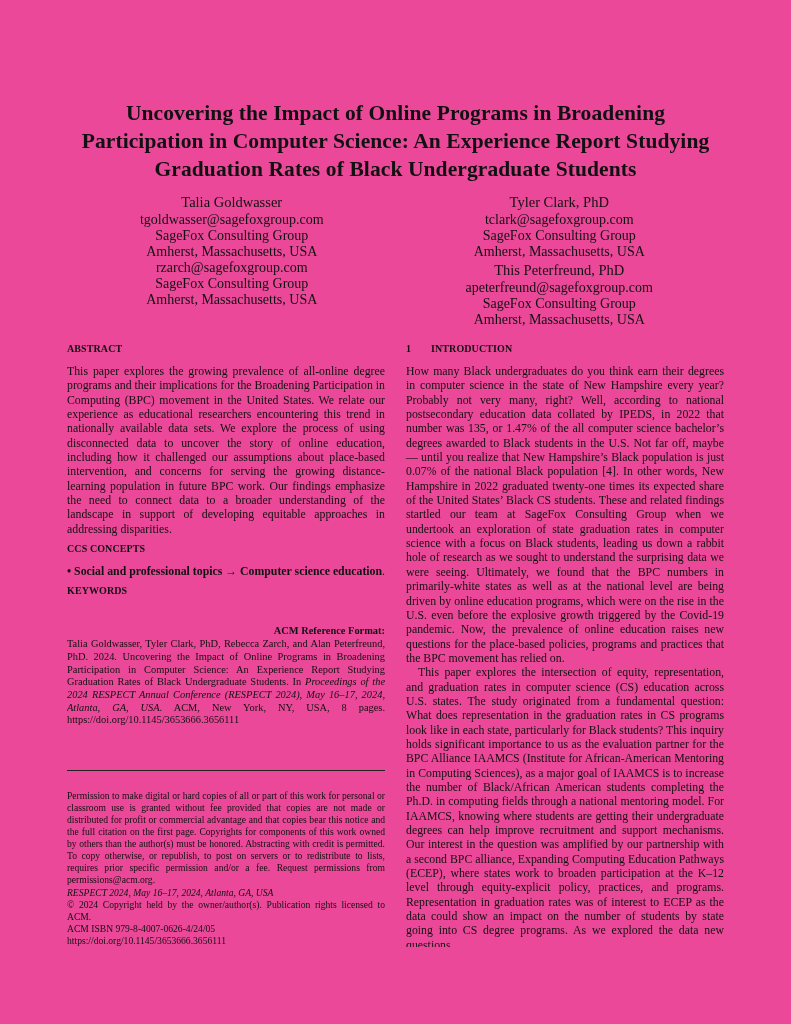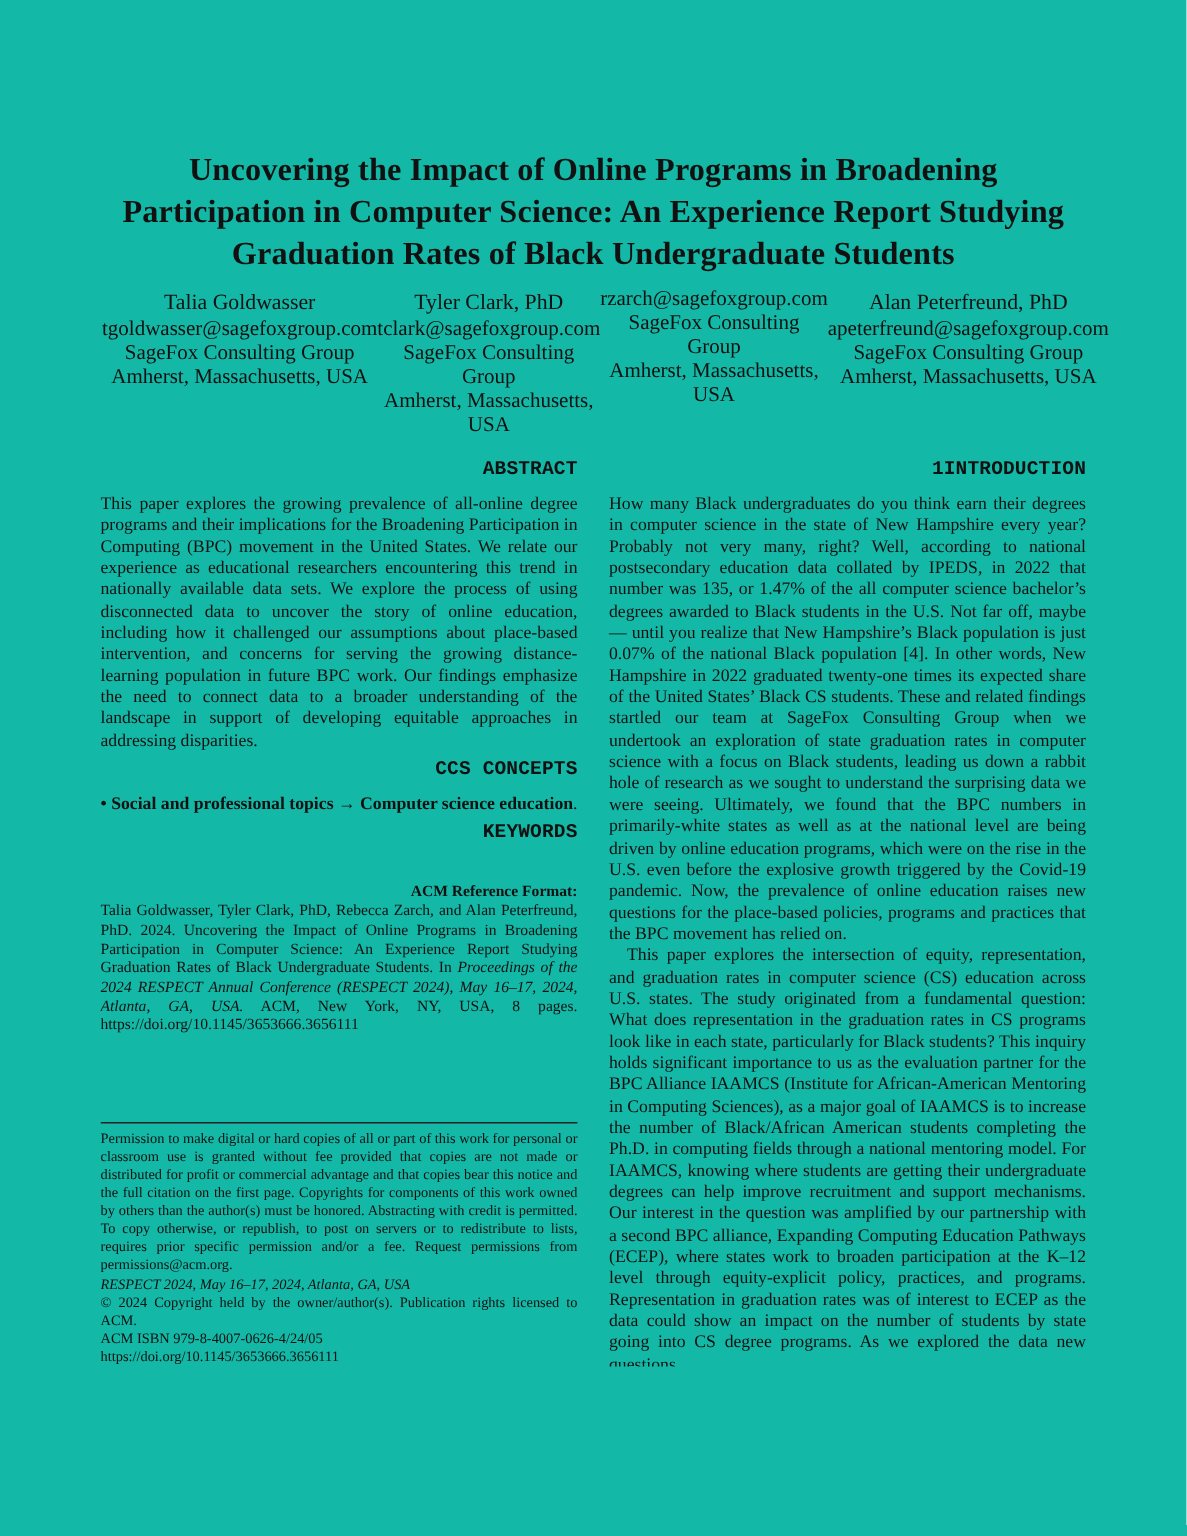--- a/index.html
+++ b/index.html
@@ -3,42 +3,42 @@
 <meta charset="utf-8">
 <style>
   * { margin: 0; padding: 0; box-sizing: border-box; }
   html, body { background: #ffffff; }
   body { font-family: "Liberation Serif", serif; color: #111111; }
 
   .page {
     position: relative;
     width: 791px;
     height: 1024px;
-    background: #14b8a6;
+    background: #ec4899;
     overflow: hidden;
     margin: 0 auto;
   }
 
   
   .title {
     margin: 99px auto 0;
     width: 628px;
     text-align: center;
     font-size: 21.5px;
     line-height: 28px;
     font-weight: 700;
     letter-spacing: 0.1px;
   }
 
   
   .authors {
     width: 655px;
     margin: 9px auto 0;
     display: grid;
-    grid-template-columns: 1fr 1fr 1fr 1fr;
+    grid-template-columns: 1fr 1fr;
     row-gap: 0;
   }
   .author { text-align: center; }
   .author .name  { font-size: 14.5px; line-height: 20px; }
   .author .aline { font-size: 14px; line-height: 16px; }
 
   
   .columns {
     display: flex;
     gap: 21px;
@@ -51,27 +51,26 @@
     flex: 0 0 318px;
     font-size: 11.8px;
     line-height: 14.35px;
     text-align: justify;
     hyphens: auto;
     display: flex;
     flex-direction: column;
   }
 
   .sec-head {
-    font-size: 13px;
+    font-size: 10px;
     line-height: 16px;
     font-weight: 700;
-    text-align: right;
+    text-align: left;
     margin: 0 0 7px 0;
     letter-spacing: 0.1px;
-    font-family: Liberation Mono, monospace;
   }
   .sec-head.spaced { margin-top: 5px; }
   .sec-num { display: inline-block; min-width: 25px; }
 
   .para { margin: 0; }
   .para.indent { text-indent: 12px; font-family: Liberation Serif, serif; }
   .bold { font-weight: 700; }
   .italic { font-style: italic; }
 
   
@@ -80,21 +79,21 @@
     font-size: 10.4px;
     line-height: 12.7px;
     text-align: justify;
   }
   .acmref-head { font-weight: 700; text-align: right; }
 
   
   .footnote {
     margin-top: auto;
     border-top: 1px solid #222222;
-    padding-top: 5px;
+    padding-top: 19px;
     font-size: 9.6px;
     line-height: 12.1px;
     text-align: justify;
   }
   .footnote p { margin: 0; }
 </style>
 </head>
 <body>
 
 <div class="page">
@@ -113,21 +112,21 @@
       <div class="aline">tclark@sagefoxgroup.com</div>
       <div class="aline">SageFox Consulting Group</div>
       <div class="aline">Amherst, Massachusetts, USA</div>
     </div>
     <div class="author">
       <div class="aline">rzarch@sagefoxgroup.com</div>
       <div class="aline">SageFox Consulting Group</div>
       <div class="aline">Amherst, Massachusetts, USA</div>
     </div>
     <div class="author">
-      <div class="name">Alan Peterfreund, PhD</div>
+      <div class="name">This Peterfreund, PhD</div>
       <div class="aline">apeterfreund@sagefoxgroup.com</div>
       <div class="aline">SageFox Consulting Group</div>
       <div class="aline">Amherst, Massachusetts, USA</div>
     </div>
   </div>
 
   <div class="columns">
 
     <div class="col">
 

